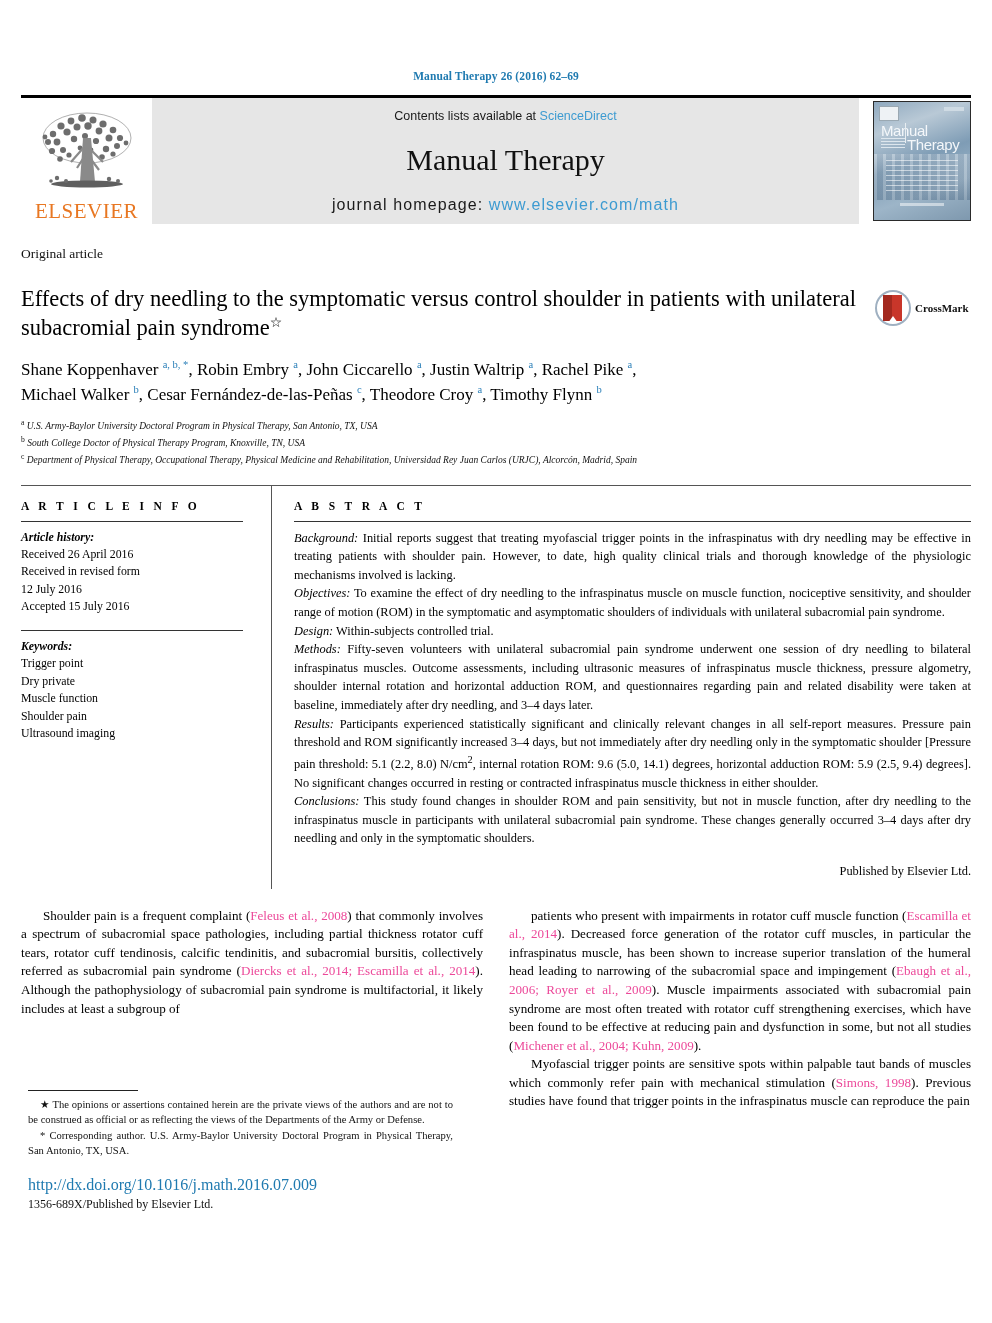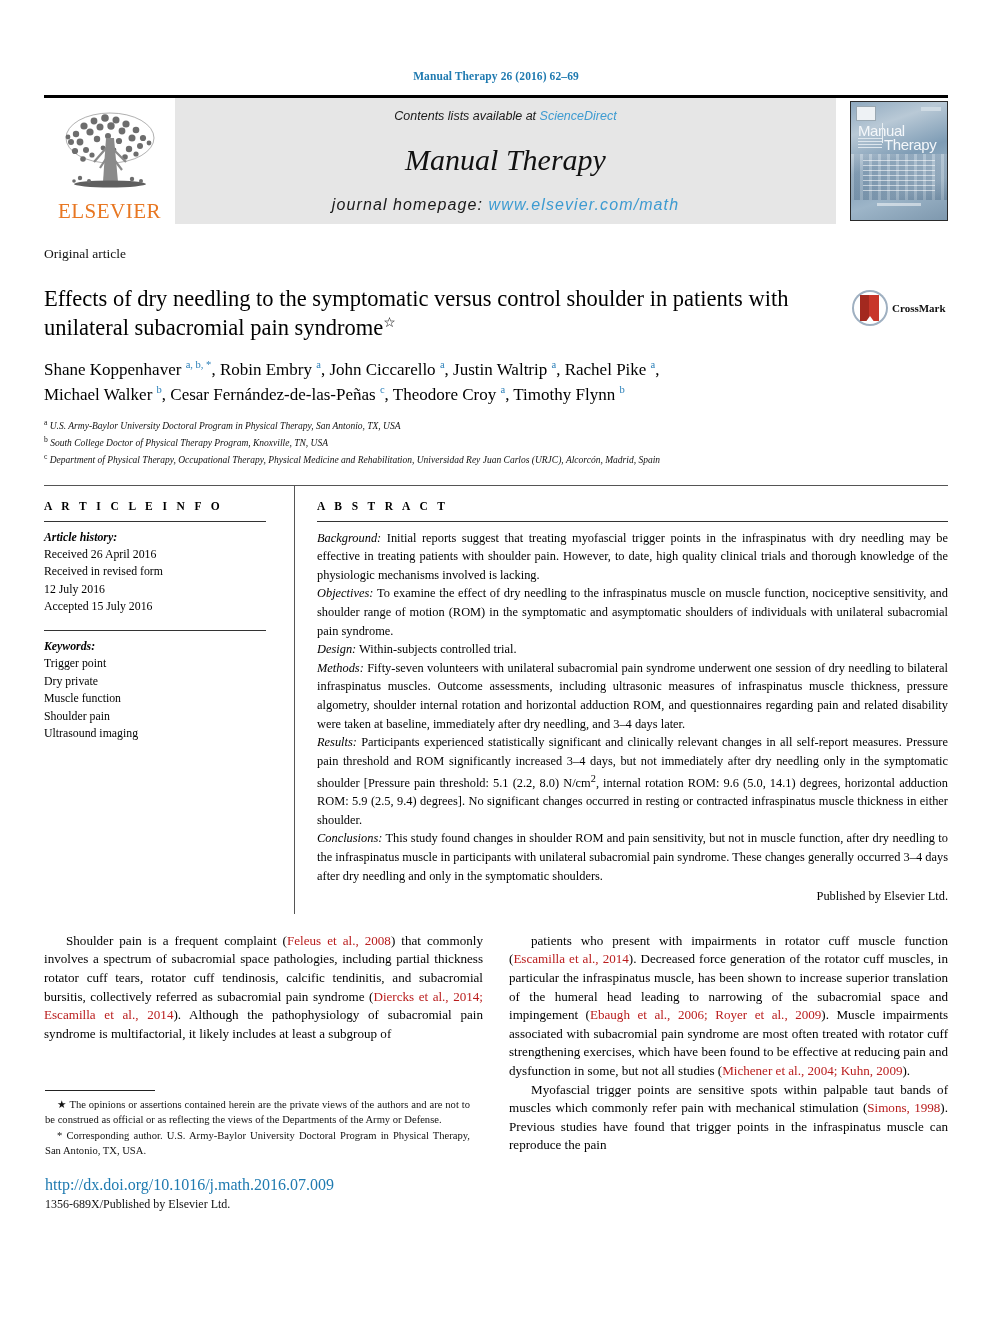--- a/index.html
+++ b/index.html
@@ -13,21 +13,21 @@
     font-family: "Liberation Serif", serif;
     color: #000000;
     position: relative;
     overflow: hidden;
   }
   .page {
     position: relative;
     width: 992px;
     height: 1100px;
     box-sizing: border-box;
-    padding: 0 44px;
+    padding: 0 21px;
   }
 
   
   .runhead {
     text-align: center;
     color: #1f7ab0;
     font-size: 11.5px;
     font-weight: bold;
     padding-top: 70px;
     letter-spacing: 0.1px;
@@ -66,21 +66,20 @@
   }
   .journal-band {
     flex: 1 1 auto;
     background: #e6e6e6;
     display: flex;
     flex-direction: column;
     align-items: center;
     justify-content: space-between;
     padding: 11px 0 10px 0;
     box-sizing: border-box;
-    font-style: italic;
   }
   .contents-line {
     font-family: "Liberation Sans", sans-serif;
     font-size: 12.5px;
     color: #1a1a1a;
   }
   .contents-line .sd {
     color: #3d9bd1;
   }
   .journal-name {
@@ -241,44 +240,44 @@
   .info-block .lbl { font-style: italic; font-weight: bold; }
   .kw { margin-top: 0; }
 
   .abs-body {
     font-size: 12.4px;
     line-height: 1.5;
     text-align: justify;
     color: #000;
   }
   .abs-body .lbl { font-style: italic; }
-  .abs-sign { text-align: right; margin-top: 2px; }
+  .abs-sign { text-align: right; margin-top: 14px; }
 
   
   .body-wrap {
     margin-top: 26px;
     display: flex;
     gap: 26px;
   }
   .bcol { flex: 1 1 0; min-width: 0; }
   .bcol p {
     margin: 0;
     font-size: 13.1px;
     line-height: 1.42;
     text-align: justify;
     text-indent: 22px;
     color: #000;
   }
   .bcol p + p { margin-top: 0; }
-  a.ref { color: #b91c1c; text-decoration: none; }
+  a.ref { color: #ec4899; text-decoration: none; }
 
   
   .footnotes {
     position: absolute;
-    left: 45px;
+    left: 28px;
     top: 1090px;
     width: 425px;
   }
   .fn-rule { width: 110px; border-top: 1px solid #222; margin-bottom: 6px; }
   .footnotes p {
     margin: 0 0 1px 0;
     font-size: 10.6px;
     line-height: 1.42;
     text-align: justify;
     color: #111;

